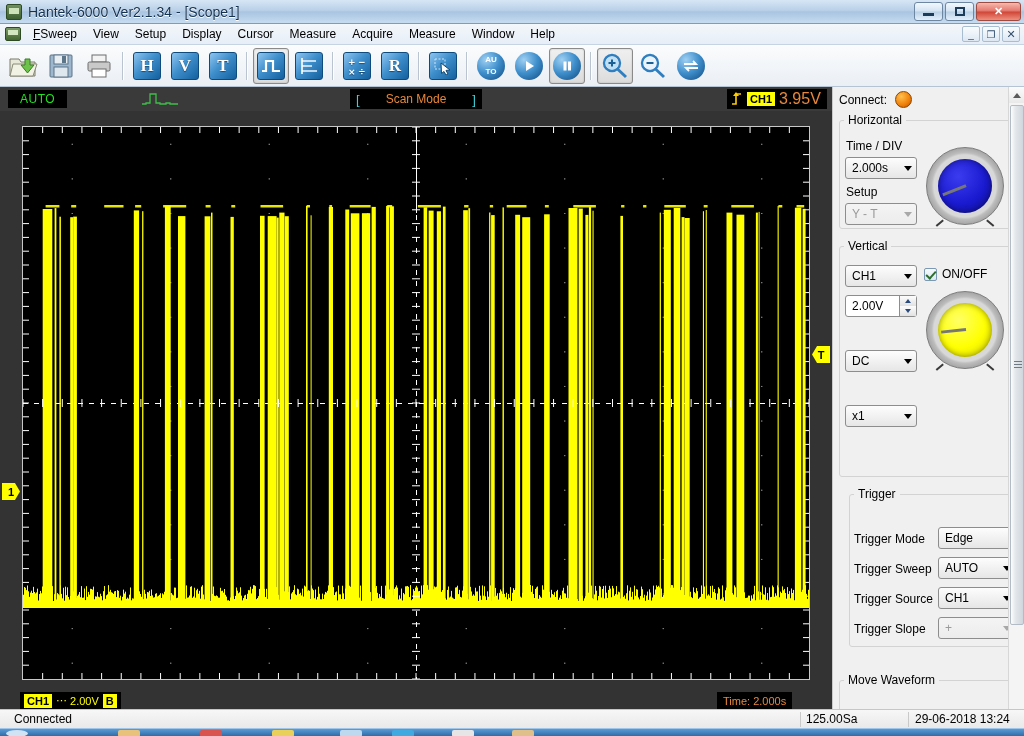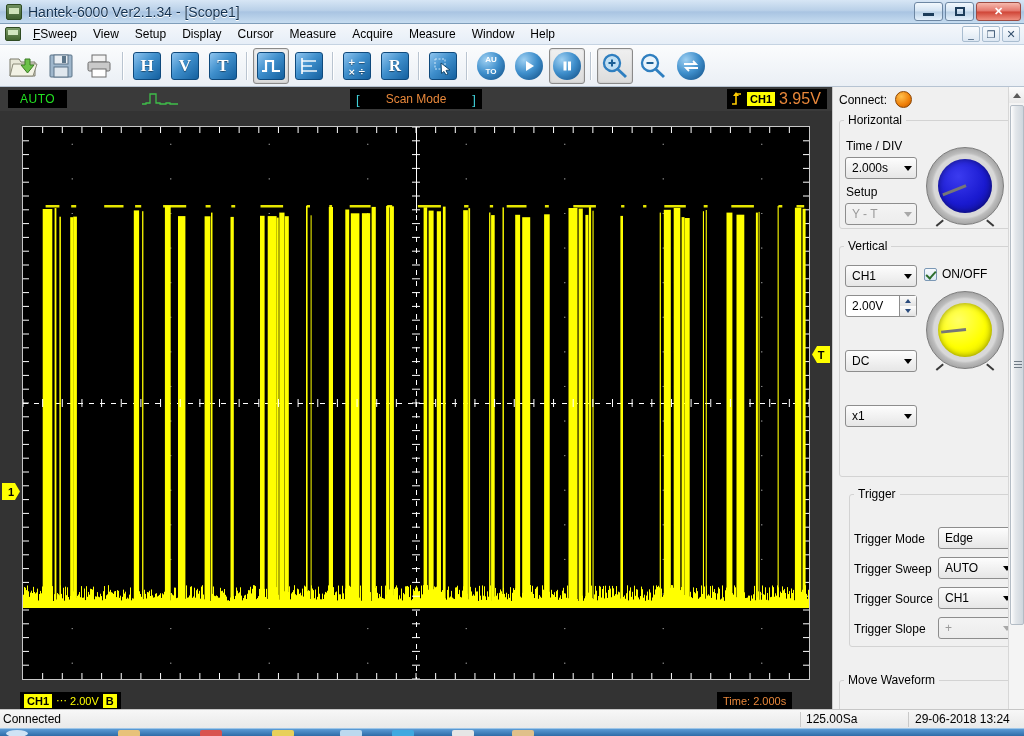--- a/index.html
+++ b/index.html
@@ -281,21 +281,21 @@
     background: repeating-linear-gradient(to bottom, #6f7a85 0 1px, transparent 1px 3px);
   }
 
   
   .statusbar {
     position: absolute; left: 0; top: 709px; width: 1024px; height: 19px;
     background: linear-gradient(to bottom, #f7f7f7, #e9e9e9);
     border-top: 1px solid #c6c6c6;
     font-size: 12px; display: flex; align-items: center;
   }
-  .statusbar .sb1 { margin-left: 3px; }
+  .statusbar .sb1 { margin-left: 14px; }
   .statusbar .sb2 { position: absolute; left: 806px; }
   .statusbar .sb3 { position: absolute; left: 915px; }
   .statusbar .sep { position: absolute; width: 1px; height: 15px; background: #c9c9c9; }
 
   
   .taskbar {
     position: absolute; left: 0; top: 728px; width: 1024px; height: 8px;
     background: linear-gradient(to bottom, #5b9bd5, #2f6ca8);
     border-top: 1px solid #9fc6e8;
   }

